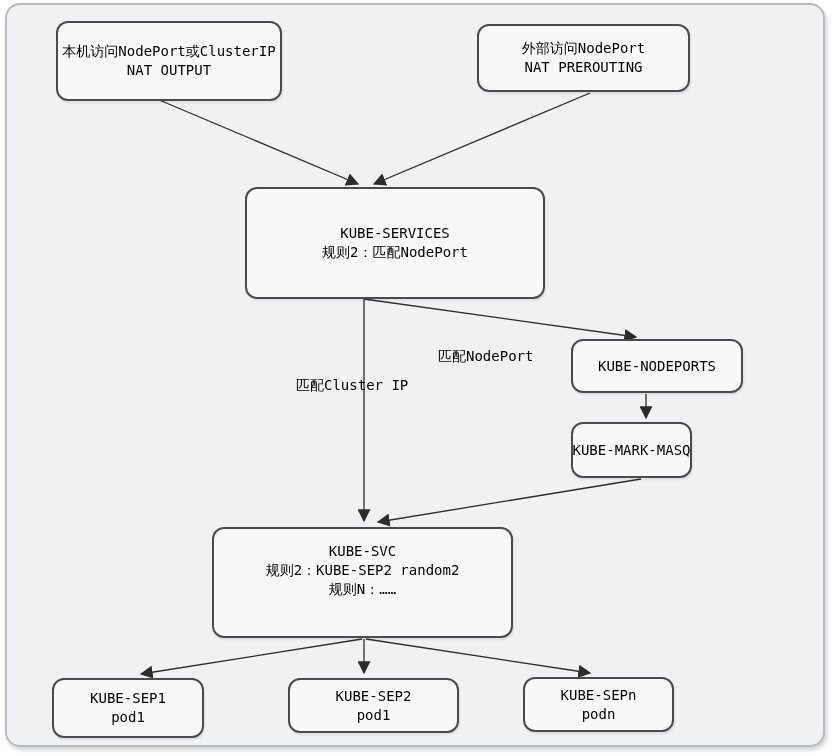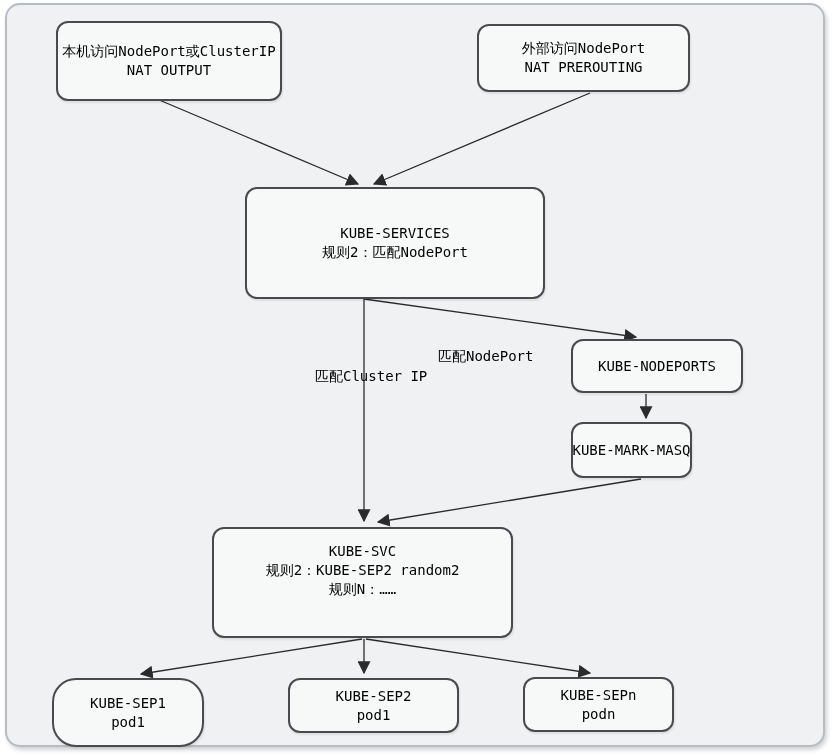--- a/index.html
+++ b/index.html
@@ -72,30 +72,30 @@
 <div class="node" style="left:571px;top:422px;width:121px;height:56px;">
   <div>KUBE-MARK-MASQ</div>
 </div>
 
 <div class="node" style="left:212px;top:527px;width:301px;height:111px;padding-bottom:24px;">
   <div>KUBE-SVC</div>
   <div>规则2：KUBE-SEP2 random2</div>
   <div>规则N：……</div>
 </div>
 
-<div class="node" style="left:52px;top:678px;width:152px;height:69px;border-radius:24px;">
+<div class="node" style="left:52px;top:678px;width:152px;height:60px;">
   <div>KUBE-SEP1</div>
   <div>pod1</div>
 </div>
 
 <div class="node" style="left:288px;top:678px;width:171px;height:55px;">
   <div>KUBE-SEP2</div>
   <div>pod1</div>
 </div>
 
 <div class="node" style="left:523px;top:677px;width:151px;height:55px;">
   <div>KUBE-SEPn</div>
   <div>podn</div>
 </div>
 
-<div class="edge-label" style="left:296px;top:367px;margin-left:19px;">匹配Cluster IP</div>
+<div class="edge-label" style="left:296px;top:376px;">匹配Cluster IP</div>
 
 <div class="edge-label" style="left:438px;top:347px;">匹配NodePort</div>
 
 </body></html>

